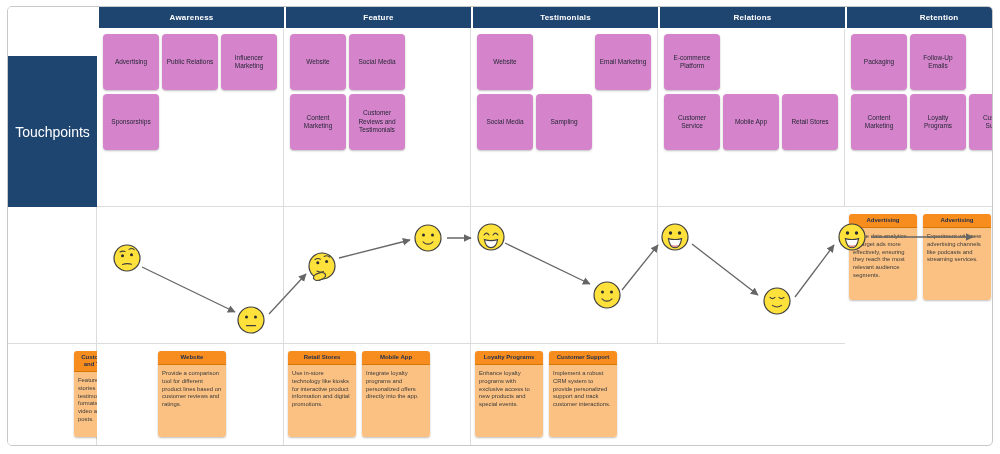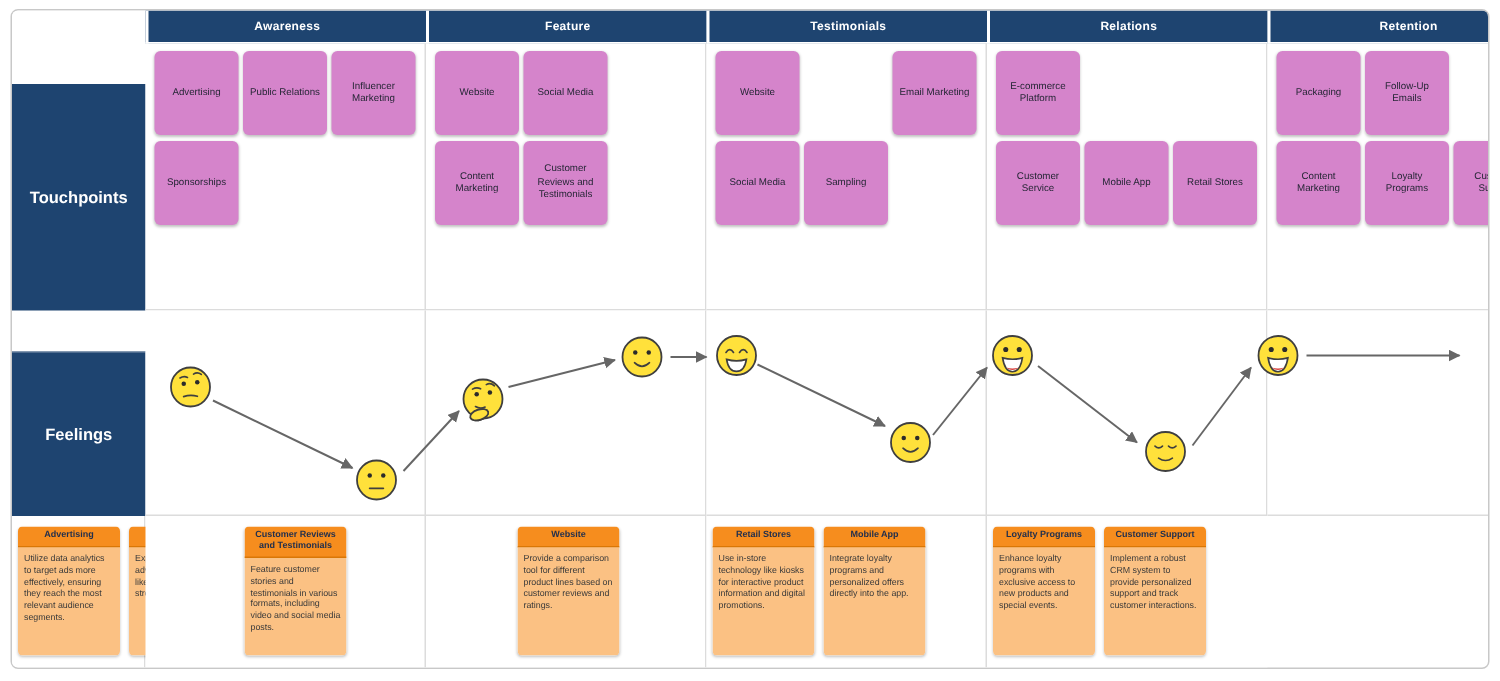--- a/index.html
+++ b/index.html
@@ -1,21 +1,21 @@
 <!DOCTYPE html>
 <html style="--navy: #1E4470; --pink: #D584CB; --orange_header: #F68D1E; --orange_body: #FBC183; --grid_line: #DCDCDC; --arrow: #666666; --emoji_yellow: #FFE13B;"><head>
 <meta charset="utf-8">
 <title>Customer Journey Map</title>
 <style>
   html,body{margin:0;padding:0;background:#ffffff;font-family:"Liberation Sans",sans-serif;}
   .map{position:relative;width:986px;height:440px;margin:6px 7px;border:1px solid #c8c8c8;border-radius:5px;box-sizing:border-box;background:#fff;overflow:hidden;}
   .grid{display:grid;width:100%;height:100%;grid-template-columns:89px repeat(5,1fr);grid-template-rows:22px 178px 137px auto;}
   .corner{background:#fff;}
   .hcell{background:var(--navy);color:#fff;font-size:8px;font-weight:700;display:flex;align-items:center;justify-content:center;border-left:2px solid #fff;border-bottom:1px solid #fff;letter-spacing:.2px;}
-  .rlabel{background:var(--navy);color:#fff;font-size:11px;font-weight:700;display:flex;align-items:center;justify-content:center;margin-top:27px;}
+  .rlabel{background:var(--navy);color:#fff;font-size:14px;font-weight:400;display:flex;align-items:center;justify-content:center;margin-top:27px;}
   .rlabel.rl2,.rlabel.rl3{border-top:1px solid rgba(255,255,255,.45);}
   .cell{background:#fff;border-right:1px solid #dcdcdc;}
   .cell.lastcol{border-right:none;}
   .cell.tp,.cell.feel{border-bottom:1px solid #dcdcdc;}
   .cell.tp{padding:5px 6px;display:grid;grid-template-columns:repeat(3,56px);grid-auto-rows:56px;gap:4px 3px;box-sizing:border-box;}
   .tpcard{background:var(--pink);border-radius:4px;box-shadow:0 1px 2px rgba(0,0,0,.25);display:flex;align-items:center;justify-content:center;text-align:center;font-size:6.5px;color:#262636;padding:3px;box-sizing:border-box;line-height:1.3;}
   .c1{grid-column:1}.c2{grid-column:2}.c3{grid-column:3}.r1{grid-row:1}.r2{grid-row:2}
   .cell.opp{padding:7px 4px 0 4px;display:flex;gap:6px;box-sizing:border-box;align-items:flex-start;}
   .opp-1 .oppcard:first-child{margin-left:62px;}
   .opp-2 .oppcard:first-child{margin-left:57px;}
@@ -63,21 +63,20 @@
       <div class="tpcard c3 r2">Retail Stores</div>
     </div>
     <div class="cell tp lastcol">
       <div class="tpcard c1 r1">Packaging</div>
       <div class="tpcard c2 r1">Follow-Up Emails</div>
       <div class="tpcard c1 r2">Content Marketing</div>
       <div class="tpcard c2 r2">Loyalty Programs</div>
       <div class="tpcard c3 r2">Customer Support</div>
     </div>
 
-    <div class="rlabel rl2">Feelings</div>
     <div class="cell feel"></div>
     <div class="cell feel"></div>
     <div class="cell feel"></div>
     <div class="cell feel"></div>
     <div class="cell feel lastcol"></div>
 
     <div class="cell opp opp-0">
       <div class="oppcard">
         <div class="opp-title">Advertising</div>
         <div class="opp-body">Utilize data analytics to target ads more effectively, ensuring they reach the most relevant audience segments.</div>

